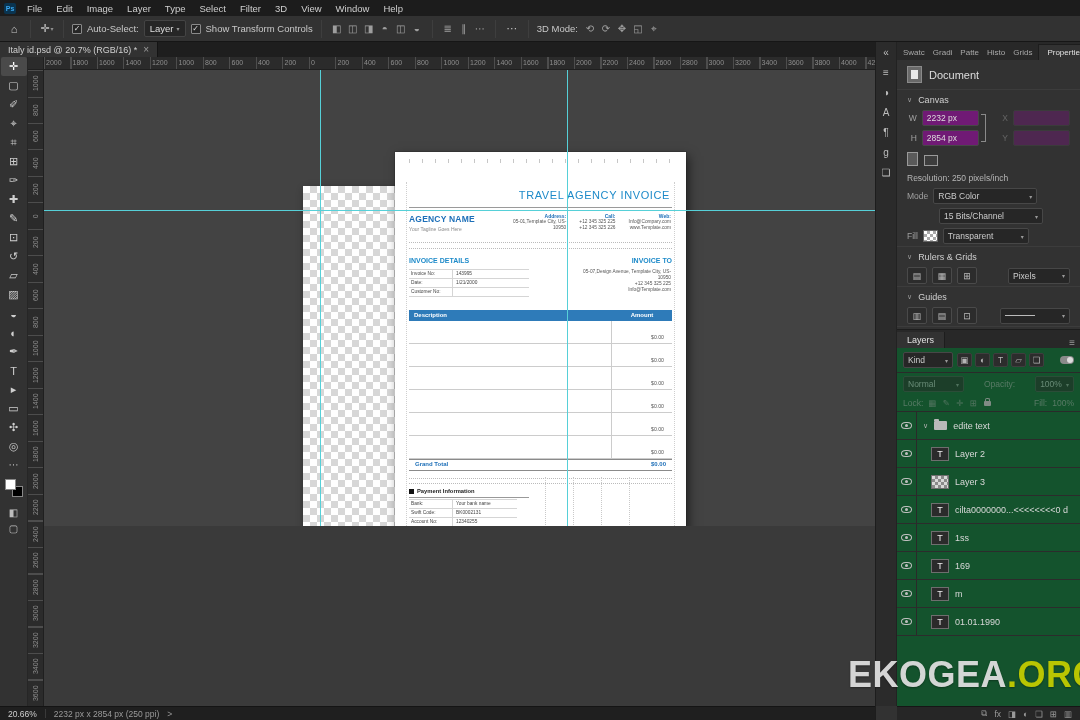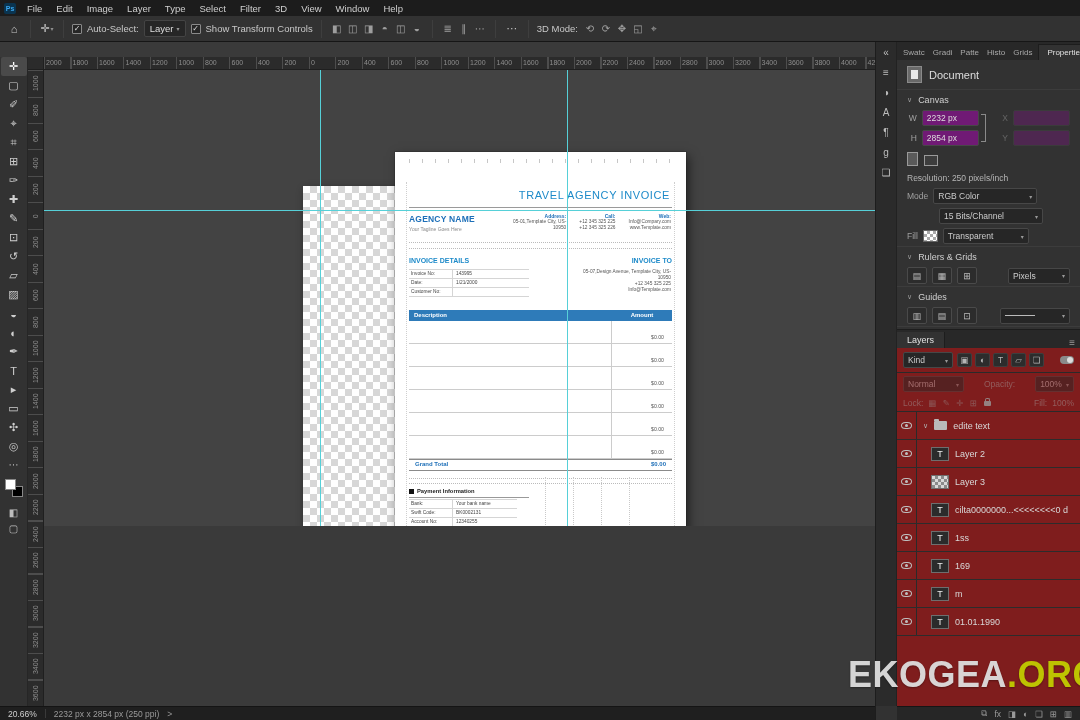--- a/index.html
+++ b/index.html
@@ -131,21 +131,21 @@
   .sel i{font-style:normal;font-size:6px;color:#999;margin-left:auto;}
   .w100{width:104px;} .w96{width:86px;} .w64{width:62px;} .w70{width:70px;} .w52{width:50px;} .w72{width:70px;} .w46{width:44px;}
   .mla{margin-left:auto;}
   .minichecker{width:15px;height:12px;border:1px solid #666;
     background-image:linear-gradient(45deg,#aaa 25%,transparent 25%,transparent 75%,#aaa 75%),linear-gradient(45deg,#aaa 25%,#fff 25%,#fff 75%,#aaa 75%);
     background-size:6px 6px;background-position:0 0,3px 3px;}
   .pbtn{width:20px;height:17px;border:1px solid #4a4a4a;border-radius:2px;background:#2c2c2c;display:inline-flex;align-items:center;justify-content:center;font-size:9px;color:#bdbdbd;}
   .lineswatch{display:inline-block;width:30px;height:1px;background:#bbb;}
 
   
-  .layerspanel{flex:1;display:flex;flex-direction:column;background:#7f1d1d;border-top:1px solid #1d1d1d;overflow:hidden;}
+  .layerspanel{flex:1;display:flex;flex-direction:column;background:#14532d;border-top:1px solid #1d1d1d;overflow:hidden;}
   .ltabbar{height:18px;background:#282828;display:flex;align-items:flex-end;}
   .ltab{background:#323232;padding:3px 10px;font-size:9px;color:#e0e0e0;border-right:1px solid #1d1d1d;}
   .lfilter{display:flex;align-items:center;gap:4px;padding:4px 6px;border-bottom:1px solid #2a2a2a;}
   .fics{display:flex;gap:3px;}
   .fic{width:15px;height:14px;display:inline-flex;align-items:center;justify-content:center;font-size:8.5px;color:#b5b5b5;border:1px solid #3e3e3e;border-radius:2px;background:#2c2c2c;}
   .ftoggle{margin-left:auto;width:14px;height:8px;border-radius:4px;background:#8a8a8a;position:relative;}
   .ftoggle::after{content:"";position:absolute;right:1px;top:1px;width:6px;height:6px;border-radius:50%;background:#ddd;}
   .lblend{display:flex;align-items:center;gap:20px;padding:3px 6px;}
   .llab{font-size:8.5px;color:#a8a8a8;}
   .llock{display:flex;align-items:center;gap:5px;padding:3px 6px;border-bottom:1px solid #2a2a2a;}
@@ -241,20 +241,26 @@
     <span class="igroup">
 
     <span class="icx">⟲</span>
         <span class="icx">⟳</span>
         <span class="icx">✥</span>
         <span class="icx">◱</span>
         <span class="icx">⌖</span>
       </span>
   </div>
 
+  <div class="tabbar">
+    <div class="doctab">
+      <span>Italy id.psd @ 20.7% (RGB/16) *</span>
+      <span class="tclose">×</span>
+    </div>
+  </div>
 
   <div class="toolcol">
     <span style="display:flex;flex-direction:column;align-items:center;">
 
     <span class="tool selected">✛</span>
         <span class="tool">▢</span>
         <span class="tool">✐</span>
         <span class="tool">⌖</span>
         <span class="tool">⌗</span>
         <span class="tool">⊞</span>

